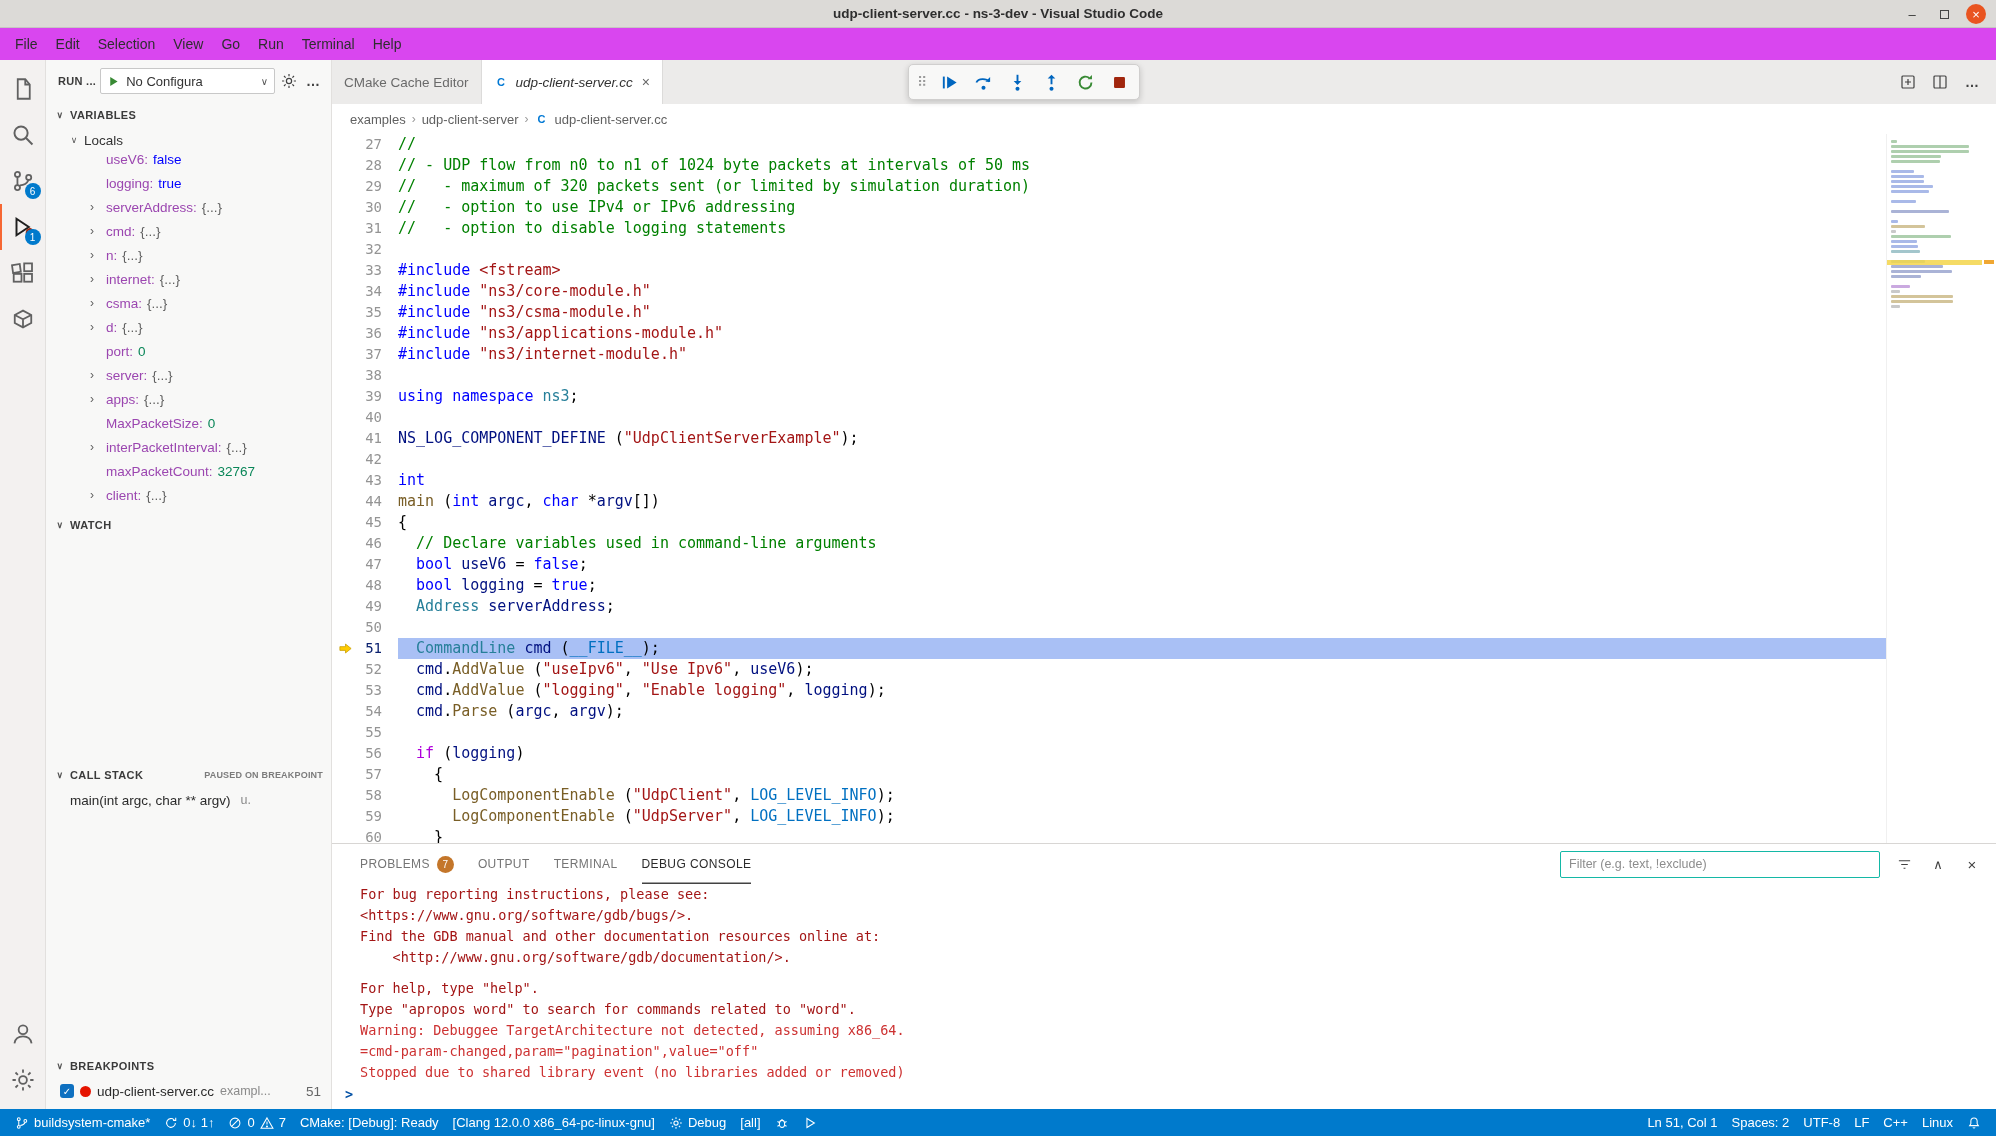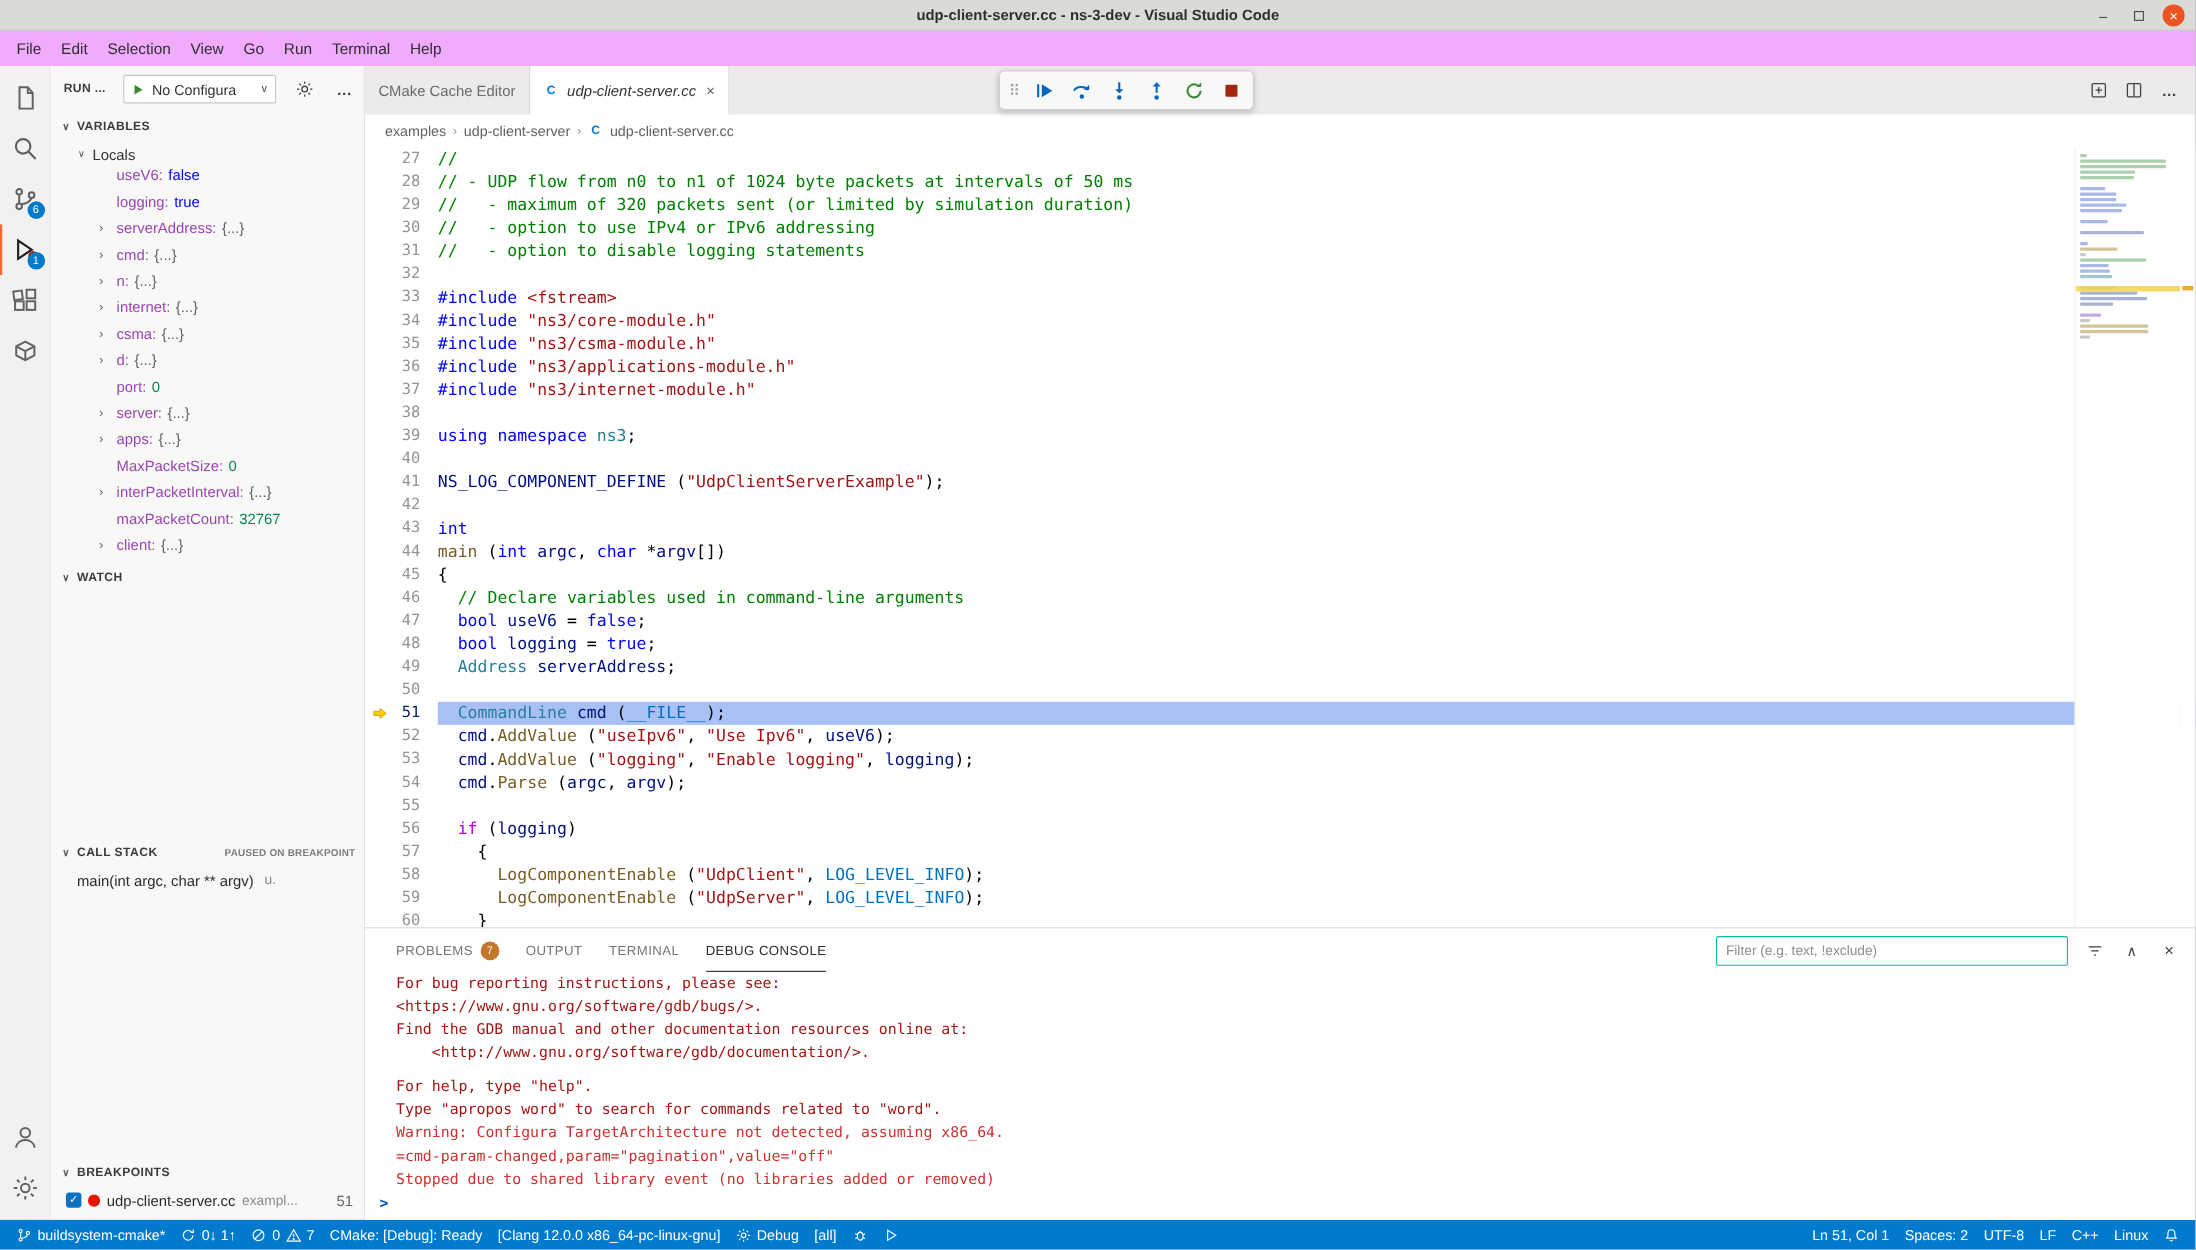--- a/index.html
+++ b/index.html
@@ -12,38 +12,38 @@
   .titlebar { height:28px; background:#dcdad7; display:flex; align-items:center; justify-content:center;
               position:relative; border-bottom:1px solid #c6c4c2; flex:0 0 28px; }
   .titlebar .title { font-size:13.5px; font-weight:700; color:#2e2e2e; }
   .win-controls { position:absolute; right:10px; top:0; height:28px; display:flex; align-items:center; gap:12px; }
   .wc-btn { width:20px; height:20px; display:flex; align-items:center; justify-content:center; border-radius:50%; cursor:pointer; }
   .wc-min { font-size:13px; color:#333; }
   .wc-restore span { display:block; width:9px; height:9px; border:1.5px solid #444; }
   .wc-close { background:#E95420; color:#fff; font-size:13px; }
 
   
-  .menubar { height:32px; background:#f0abfc; display:flex; align-items:center; padding-left:6px; flex:0 0 32px; }
+  .menubar { height:32px; background:#d946ef; display:flex; align-items:center; padding-left:6px; flex:0 0 32px; }
   .menu-item { padding:4px 9px; font-size:14px; color:#2e2e2e; border-radius:3px; cursor:default; }
 
   
   .main { flex:1; display:flex; min-height:0; }
 
   
   .activitybar { width:46px; background:#f3f1f0; border-right:1px solid #e2e0de; display:flex; flex-direction:column; align-items:center; padding-top:6px; }
   .act-item { position:relative; width:46px; height:46px; display:flex; align-items:center; justify-content:center; color:#616161; cursor:pointer; }
   .act-item.active { color:#1f1f1f; border-left:2px solid #f66733; }
   .act-item svg { width:24px; height:24px; }
   .act-badge { position:absolute; right:5px; bottom:5px; min-width:16px; height:16px; border-radius:9px; background:#007acc;
                color:#fff; font-size:10px; display:flex; align-items:center; justify-content:center; padding:0 3px; }
   .act-bottom { margin-top:auto; margin-bottom:6px; display:flex; flex-direction:column; align-items:center; }
 
   
   .sidebar { width:286px; background:#f8f8f7; border-right:1px solid #e2e0de; display:flex; flex-direction:column; min-height:0; }
-  .side-header { height:42px; display:flex; align-items:center; gap:16px; padding:0 8px 0 12px; flex:0 0 42px; }
+  .side-header { height:42px; display:flex; align-items:center; gap:4px; padding:0 8px 0 12px; flex:0 0 42px; }
   .run-label { font-size:11px; font-weight:700; color:#3b3b3b; letter-spacing:.3px; white-space:nowrap; }
   .config-select { flex:1; height:26px; background:#fff; border:1px solid #c8c8c8; border-radius:2px; display:flex; align-items:center;
                    gap:6px; padding:0 6px; font-size:13px; color:#333; cursor:pointer; overflow:hidden; }
   .config-select .chev { margin-left:auto; color:#555; font-size:10px; }
   .side-icon { width:20px; height:20px; display:flex; align-items:center; justify-content:center; color:#424242; cursor:pointer; flex:0 0 auto; }
   .side-icon svg { width:16px; height:16px; }
 
   .sec-header { height:26px; display:flex; align-items:center; gap:4px; padding:0 8px; font-size:11px; font-weight:700;
                 color:#3b3b3b; letter-spacing:.4px; flex:0 0 26px; }
   .sec-header .chev { font-size:9px; color:#555; width:12px; text-align:center; }
@@ -725,21 +725,21 @@
           </div>
         </div>
         <div class="console" id="console-host">
             <div class="con-line con-info">For bug reporting instructions, please see:</div>
             <div class="con-line con-info">&lt;https://www.gnu.org/software/gdb/bugs/&gt;.</div>
             <div class="con-line con-info">Find the GDB manual and other documentation resources online at:</div>
             <div class="con-line con-info">    &lt;http://www.gnu.org/software/gdb/documentation/&gt;.</div>
             <div class="con-line con-info"></div>
             <div class="con-line con-info">For help, type "help".</div>
             <div class="con-line con-info">Type "apropos word" to search for commands related to "word".</div>
-            <div class="con-line con-err">Warning: Configura TargetArchitecture not detected, assuming x86_64.</div>
+            <div class="con-line con-err">Warning: Debuggee TargetArchitecture not detected, assuming x86_64.</div>
             <div class="con-line con-err">=cmd-param-changed,param="pagination",value="off"</div>
             <div class="con-line con-err">Stopped due to shared library event (no libraries added or removed)</div>
             <div class="con-prompt">&gt;</div>
           </div>
       </div>
 
     </div>
   </div>
 
   <div class="statusbar">

